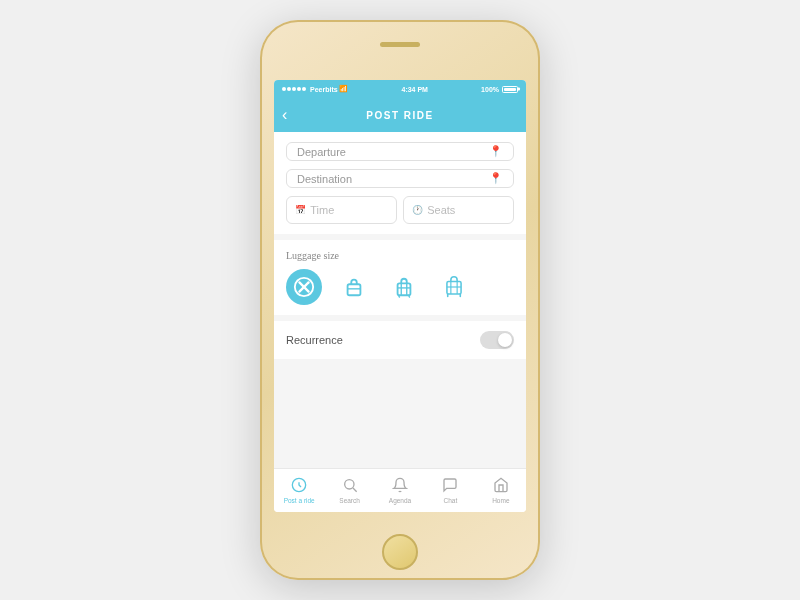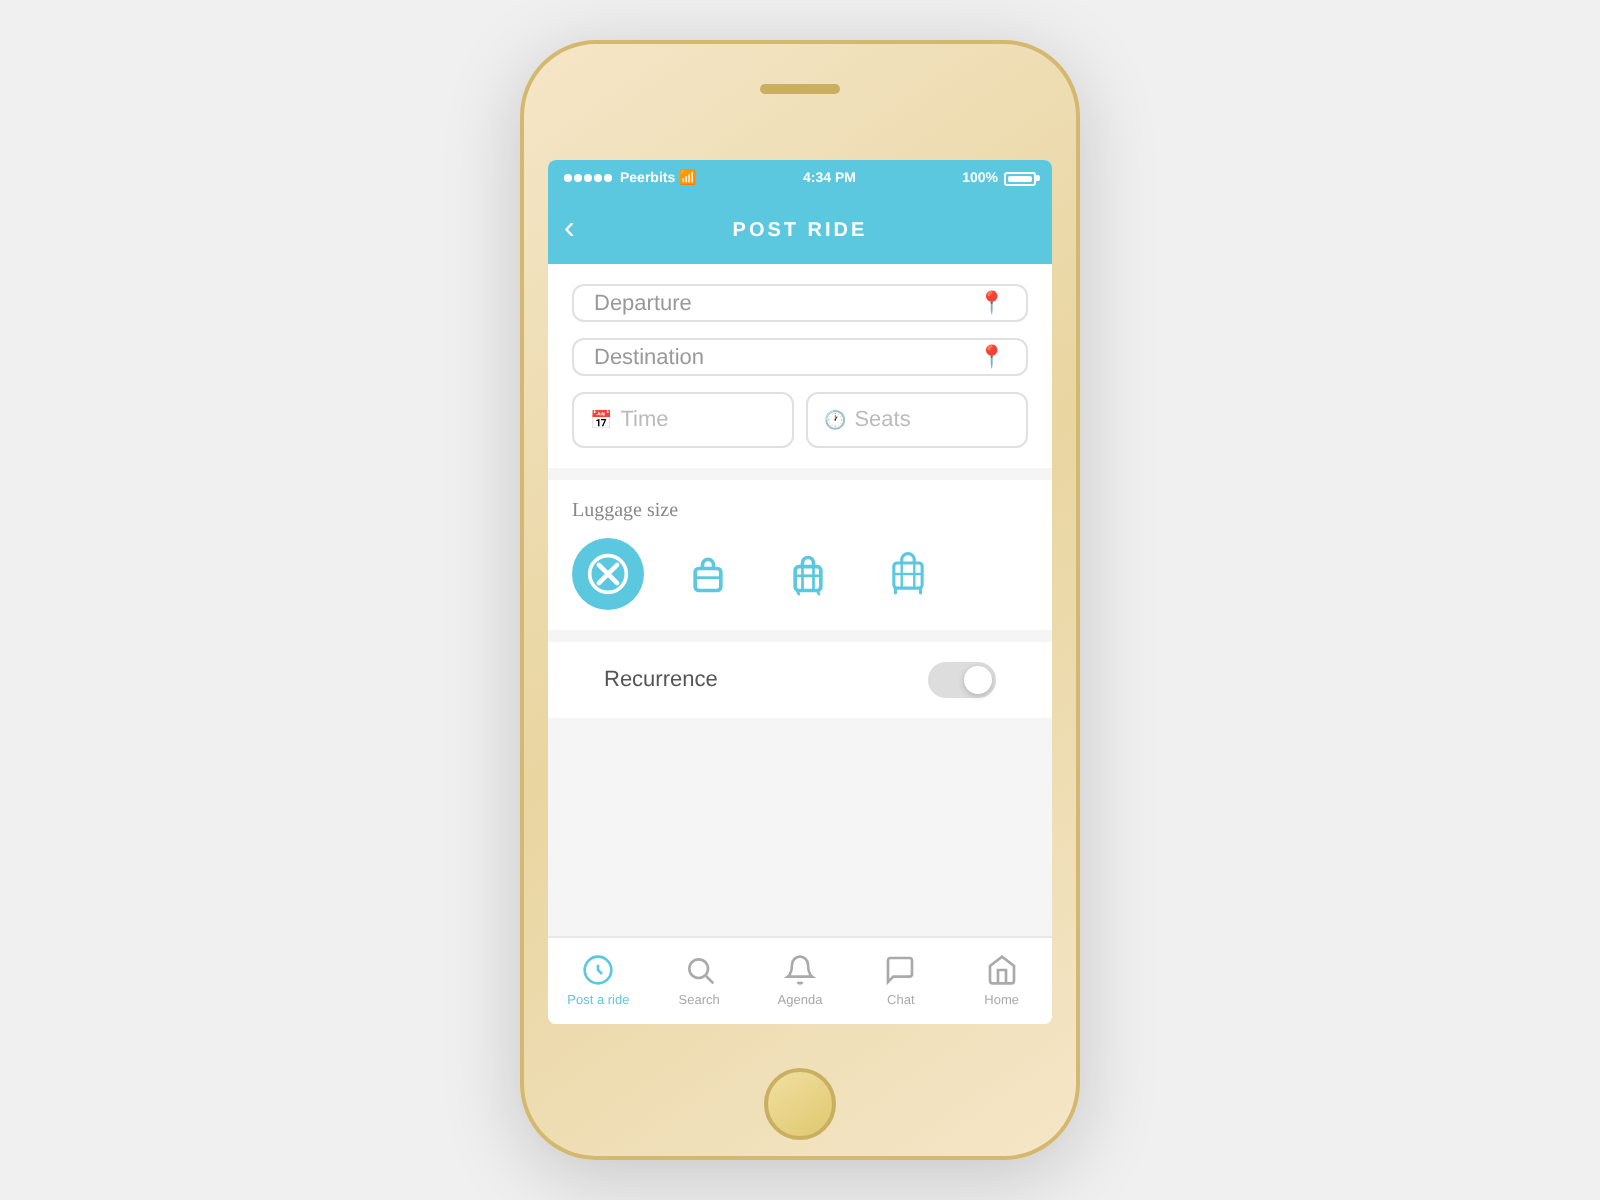--- a/index.html
+++ b/index.html
@@ -284,21 +284,21 @@
       background: transparent;
     }
     .luggage-svg {
       width: 22px;
       height: 22px;
     }
 
     
     .recurrence-section {
       background: white;
-      padding: 10px 28px;
+      padding: 10px 12px;
       margin-top: 6px;
       display: flex;
       align-items: center;
       justify-content: space-between;
     }
     .recurrence-label {
       font-size: 11px;
       color: #555;
     }
     .toggle {

